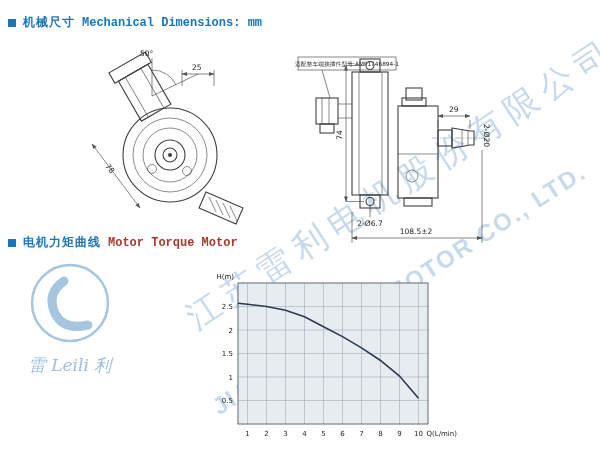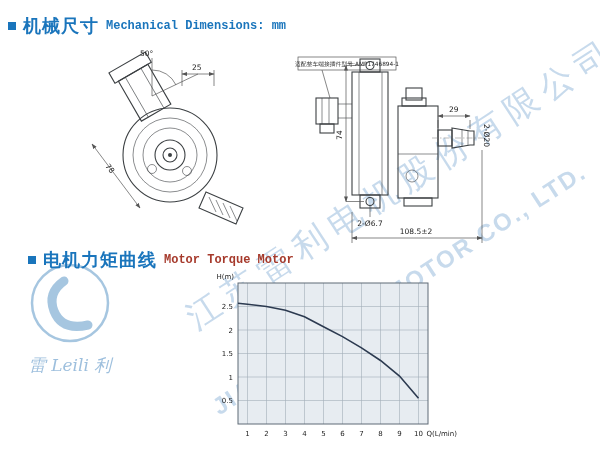--- a/index.html
+++ b/index.html
@@ -1,21 +1,21 @@
 <!DOCTYPE html>
 <html><head>
 <meta charset="utf-8">
 <style>
   html,body{margin:0;padding:0;background:#fff;}
   #page{position:relative;width:600px;height:474px;background:#ffffff;overflow:hidden;
         font-family:"Liberation Sans", sans-serif;}
   
   .sec-header{position:absolute;display:flex;align-items:center;gap:7px;z-index:2;}
   .sec-square{width:8px;height:8px;background:#1a75bc;flex:0 0 auto;}
-  .sec-cn{font-size:18px;font-weight:bold;color:#1a75bc;letter-spacing:1px;}
+  .sec-cn{font-size:12px;font-weight:bold;color:#1a75bc;letter-spacing:1px;}
   .sec-en{font-size:12px;font-weight:bold;font-family:Liberation Mono, monospace;}
   .sec-en.blue{color:#1a75bc;}
   .sec-en.red{color:#a63a2c;}
   
   .wm{position:absolute;white-space:nowrap;z-index:0;pointer-events:none;
       color:rgba(130,172,212,0.45);transform-origin:0 50%;}
   .wm-cn{left:190px;top:298px;font-size:34px;letter-spacing:8px;transform:rotate(-33deg);}
   .wm-en{left:215px;top:395px;font-size:24px;letter-spacing:2px;font-weight:bold;transform:rotate(-33deg);}
   #logo-svg{position:absolute;left:12px;top:255px;z-index:0;}
   .logo-script{font-family:"DejaVu Serif", serif;font-style:italic;font-size:17px;
@@ -145,21 +145,21 @@
 
       <text x="484" y="84" class="dtx" transform="rotate(90 484 84)">2-Ø20</text>
 
       <line x1="352" y1="198" x2="482" y2="198" class="dim" marker-start="url(#arw)" marker-end="url(#arw)"></line>
       <line x1="352" y1="172" x2="352" y2="203" class="dim"></line>
       <line x1="482" y1="110" x2="482" y2="203" class="dim"></line>
       <text x="416" y="194" class="dtx" text-anchor="middle">108.5±2</text>
     </g>
   </svg>
 
-  <div class="sec-header" style="left:8px;top:248px;margin-left:20px;">
+  <div class="sec-header" style="left:8px;top:234px;">
     <span class="sec-square"></span>
     <span class="sec-cn">电机力矩曲线</span>
     <span class="sec-en red">Motor Torque Motor</span>
   </div>
 
   <svg id="torque-chart" width="262" height="178" viewBox="0 0 262 178">
       <rect x="40" y="15" width="190" height="141" fill="#e7ecf1"></rect>
       <line x1="49.5" y1="15" x2="49.5" y2="156" stroke="#a2aeb8" stroke-width="0.6"></line>
       <line x1="68.5" y1="15" x2="68.5" y2="156" stroke="#a2aeb8" stroke-width="0.6"></line>
       <line x1="87.5" y1="15" x2="87.5" y2="156" stroke="#a2aeb8" stroke-width="0.6"></line>

